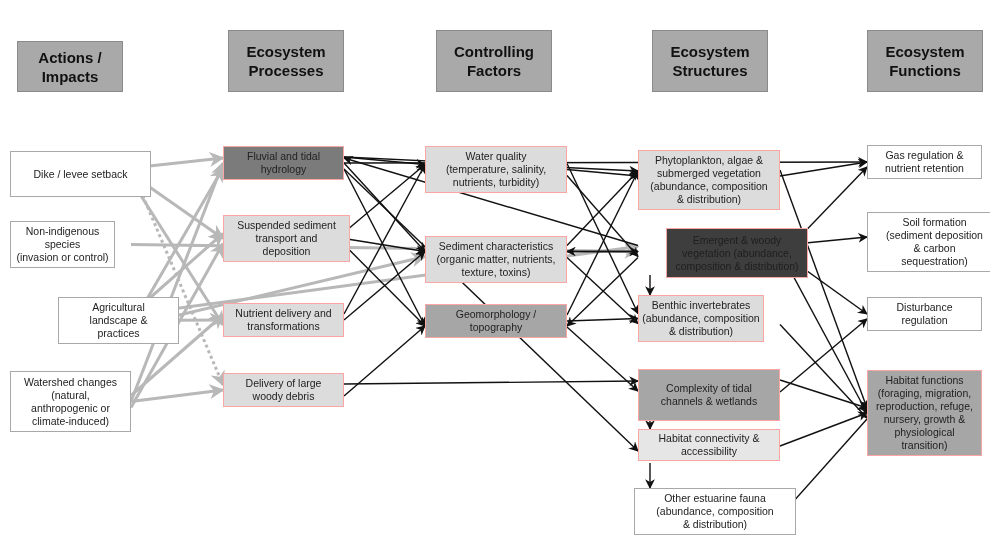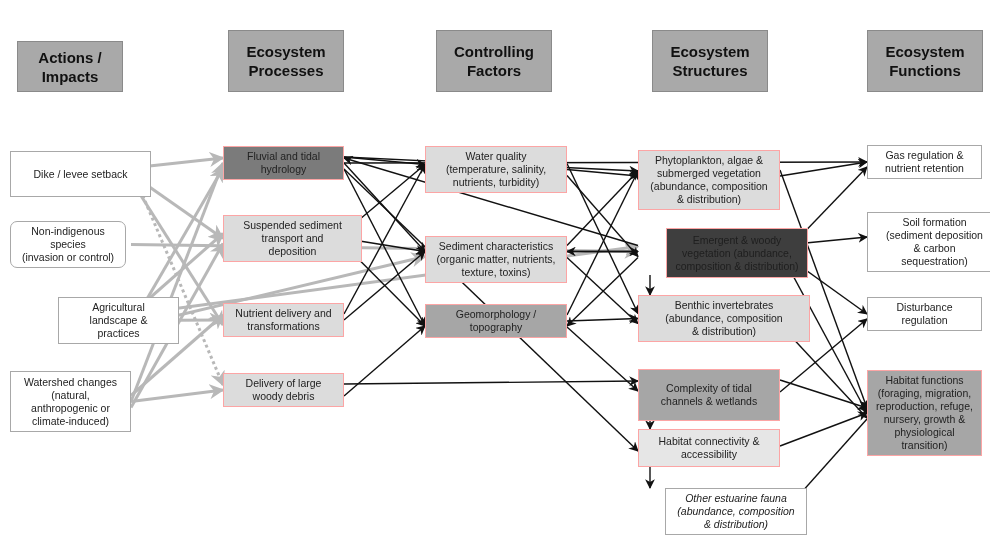--- a/index.html
+++ b/index.html
@@ -95,34 +95,34 @@
 <div class="hdr" style="left:228px;top:30px;width:114px;height:60px;">Ecosystem
 Processes</div>
 <div class="hdr" style="left:436px;top:30px;width:114px;height:60px;">Controlling
 Factors</div>
 <div class="hdr" style="left:652px;top:30px;width:114px;height:60px;">Ecosystem
 Structures</div>
 <div class="hdr" style="left:867px;top:30px;width:114px;height:60px;">Ecosystem
 Functions</div>
 
 <div class="node w" id="n-dike" style="left:10px;top:151px;width:141px;height:46px;">Dike / levee setback</div>
-<div class="node w" id="n-nonindigenous" style="left:10px;top:221px;width:116px;height:47px;border-radius:7px;">Non-indigenous
+<div class="node w" id="n-nonindigenous" style="left:10px;top:221px;width:105px;height:47px;">Non-indigenous
 species
 (invasion or control)</div>
 <div class="node w" id="n-agricultural" style="left:10px;top:297px;width:121px;height:47px;margin-left:48px;">Agricultural
 landscape &amp;
 practices</div>
 <div class="node w" id="n-watershed" style="left:10px;top:371px;width:121px;height:61px;">Watershed changes
 (natural,
 anthropogenic or
 climate-induced)</div>
 
 <div class="node d" id="n-hydrology" style="left:223px;top:146px;width:121px;height:34px;">Fluvial and tidal
 hydrology</div>
-<div class="node l" id="n-sediment_transport" style="left:223px;top:215px;width:139px;height:47px;">Suspended sediment
+<div class="node l" id="n-sediment_transport" style="left:223px;top:215px;width:127px;height:47px;">Suspended sediment
 transport and
 deposition</div>
 <div class="node l" id="n-nutrient_delivery" style="left:223px;top:303px;width:121px;height:34px;">Nutrient delivery and
 transformations</div>
 <div class="node l" id="n-woody_debris" style="left:223px;top:373px;width:121px;height:34px;">Delivery of large
 woody debris</div>
 
 <div class="node l" id="n-water_quality" style="left:425px;top:146px;width:142px;height:47px;">Water quality
 (temperature, salinity,
 nutrients, turbidity)</div>
@@ -132,28 +132,28 @@
 <div class="node m" id="n-geomorphology" style="left:425px;top:304px;width:142px;height:34px;">Geomorphology /
 topography</div>
 
 <div class="node l" id="n-phytoplankton" style="left:638px;top:150px;width:142px;height:60px;">Phytoplankton, algae &amp;
 submerged vegetation
 (abundance, composition
 &amp; distribution)</div>
 <div class="node k" id="n-emergent" style="left:666px;top:228px;width:142px;height:50px;">Emergent &amp; woody
 vegetation (abundance,
 composition &amp; distribution)</div>
-<div class="node l" id="n-benthic" style="left:638px;top:295px;width:172px;height:47px;">Benthic invertebrates
+<div class="node l" id="n-benthic" style="left:638px;top:295px;width:126px;height:47px;">Benthic invertebrates
 (abundance, composition
 &amp; distribution)</div>
 <div class="node m" id="n-channels" style="left:638px;top:369px;width:142px;height:52px;">Complexity of tidal
 channels &amp; wetlands</div>
-<div class="node xl" id="n-connectivity" style="left:638px;top:429px;width:142px;height:38px;">Habitat connectivity &amp;
+<div class="node xl" id="n-connectivity" style="left:638px;top:429px;width:142px;height:32px;">Habitat connectivity &amp;
 accessibility</div>
-<div class="node w" id="n-fauna" style="left:665px;top:488px;width:142px;height:47px;font-style:italic;">Other estuarine fauna
+<div class="node w" id="n-fauna" style="left:634px;top:488px;width:162px;height:47px;">Other estuarine fauna
 (abundance, composition
 &amp; distribution)</div>
 
 <div class="node w" id="n-gas" style="left:867px;top:145px;width:115px;height:34px;text-align:center;">Gas regulation &amp;
 nutrient retention</div>
 <div class="node w" id="n-soil" style="left:867px;top:212px;width:135px;height:60px;">Soil formation
 (sediment deposition
 &amp; carbon
 sequestration)</div>
 <div class="node w" id="n-disturbance" style="left:867px;top:297px;width:115px;height:34px;">Disturbance

